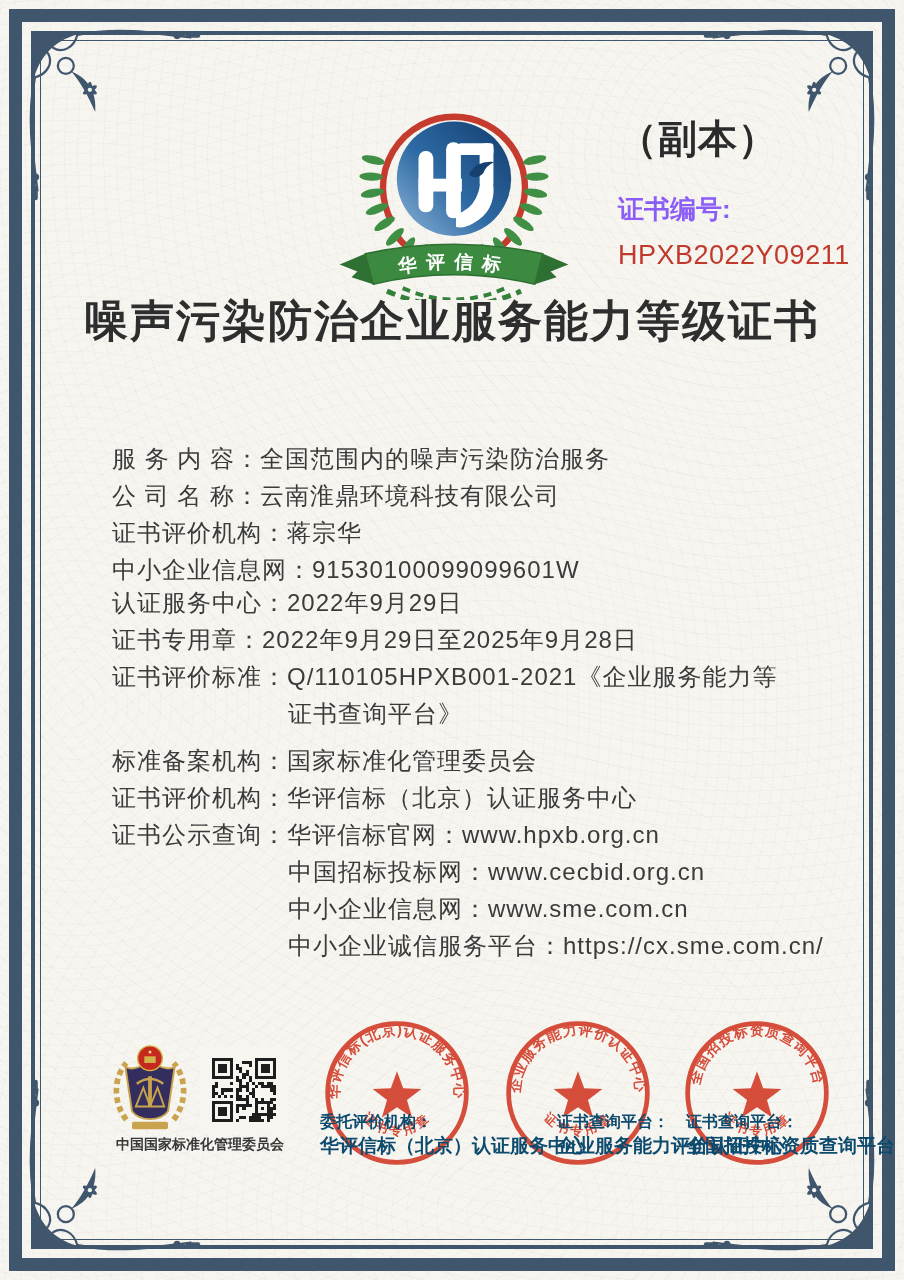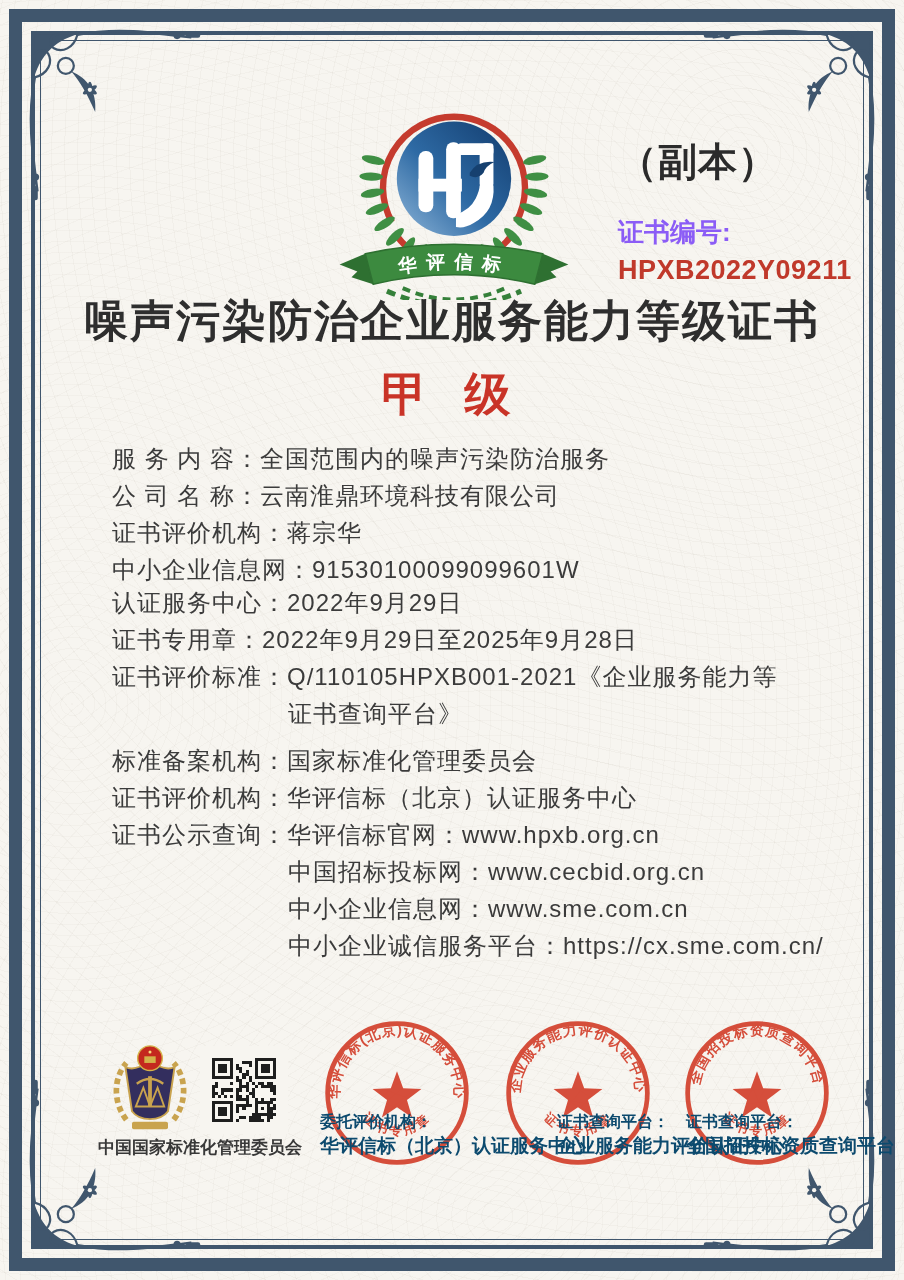--- a/index.html
+++ b/index.html
@@ -28,41 +28,41 @@
   .frame-mid{position:absolute;inset:31px;border:4px solid var(--frame);}
   .frame-thin{position:absolute;inset:40px;border:1.5px solid var(--frame);}
   .corner{position:absolute;width:178px;height:178px;color:var(--frame);}
   .corner.tl{left:24px;top:24px;}
   .corner.tr{right:24px;top:24px;transform:scaleX(-1);}
   .corner.bl{left:24px;bottom:24px;transform:scaleY(-1);}
   .corner.br{right:24px;bottom:24px;transform:scale(-1,-1);}
 
   .logo{position:absolute;left:332px;top:88px;width:244px;height:212px;}
 
-  .copy-block{position:absolute;left:618px;top:135px;}
+  .copy-block{position:absolute;left:618px;top:112px;}
   .copy-label{font-size:39px;font-weight:bold;color:#2b2b2b;letter-spacing:1px;}
   .certno-label{margin-top:26px;font-size:26px;font-weight:bold;color:#8b5cf6;}
-  .certno{margin-top:5px;font-size:27px;font-weight:bold;color:#c0392b;letter-spacing:.5px;}
+  .certno{margin-top:13px;font-size:27px;font-weight:normal;color:#c0392b;letter-spacing:.5px;}
 
   .title{position:absolute;top:292px;left:0;right:0;text-align:center;
     font-size:44px;font-weight:bold;color:#2e2e2e;letter-spacing:2px;white-space:nowrap;}
   .grade{position:absolute;top:364px;left:0;right:0;text-align:center;
     font-size:46px;font-weight:bold;color:var(--red);letter-spacing:12px;}
 
   .info{position:absolute;left:112px;font-size:24px;font-weight:normal;color:var(--text);line-height:37px;}
   .info .line{white-space:nowrap;letter-spacing:1px;}
   .info .line.indent{padding-left:176px;}
   .block1{top:440px;}
   .block2{top:584px;}
   .block3{top:742px;}
 
   .emblem{position:absolute;left:106px;top:1044px;width:88px;height:90px;}
   .qr{position:absolute;left:200px;top:1046px;width:88px;height:88px;}
   .org-caption{position:absolute;left:72px;top:1136px;width:256px;text-align:center;
-    font-size:17px;font-weight:bold;color:#383838;white-space:nowrap;}
+    font-size:14px;font-weight:bold;color:#383838;white-space:nowrap;}
 
   .seal{position:absolute;top:1017px;width:152px;height:152px;opacity:.92;}
   .seal.s0{left:321px;} .seal.s1{left:502px;} .seal.s2{left:681px;}
   .seal-caption{position:absolute;top:1112px;z-index:5;color:#0c4a6e;white-space:nowrap;}
   .seal-caption .cap-label{font-size:16px;font-weight:bold;}
   .seal-caption .cap-value{margin-top:0;font-size:19px;font-weight:bold;}
   .seal-caption.c0{left:320px;} .seal-caption.c1{left:557px;} .seal-caption.c2{left:686px;}
 </style>
 </head>
 <body>
@@ -164,21 +164,20 @@
     </svg>
   </div>
 
   <div class="copy-block">
     <div class="copy-label">（副本）</div>
     <div class="certno-label">证书编号:</div>
     <div class="certno">HPXB2022Y09211</div>
   </div>
 
   <div class="title">噪声污染防治企业服务能力等级证书</div>
-  <div class="grade">甲 级</div>
 
   <div class="info block1">
       <div class="line">服 务 内 容：全国范围内的噪声污染防治服务</div>
       <div class="line">公 司 名 称：云南淮鼎环境科技有限公司</div>
       <div class="line">证书评价机构：蒋宗华</div>
       <div class="line">中小企业信息网：91530100099099601W</div>
     </div>
   <div class="info block2">
       <div class="line">认证服务中心：2022年9月29日</div>
       <div class="line">证书专用章：2022年9月29日至2025年9月28日</div>

